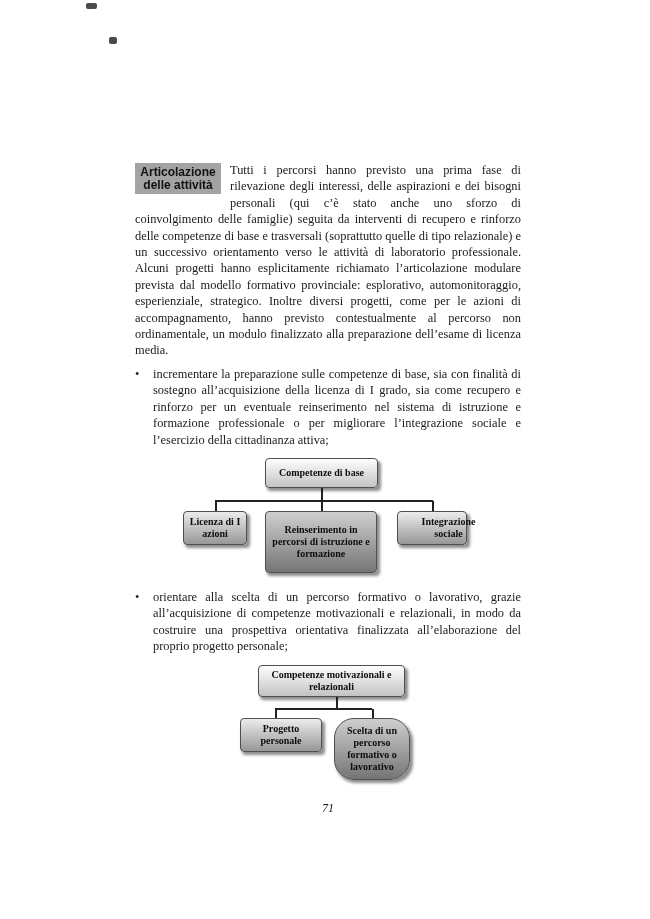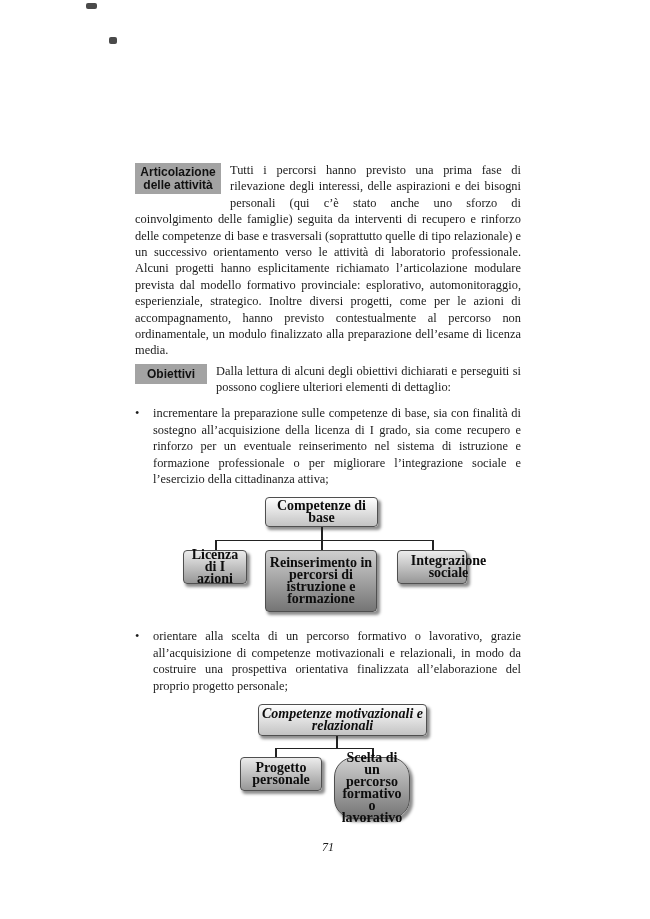--- a/index.html
+++ b/index.html
@@ -61,21 +61,21 @@
     position: absolute;
     box-sizing: border-box;
     border: 1px solid #4f4f4f;
     border-radius: 4px;
     box-shadow: 2.5px 3px 3px rgba(0,0,0,0.45);
     display: flex;
     align-items: center;
     justify-content: center;
     text-align: center;
     font-weight: bold;
-    font-size: 14px;
+    font-size: 10px;
     line-height: 12px;
     padding: 2px 3px;
     color: #0d0d0d;
   }
   .dbox-root { background: linear-gradient(180deg, #fefefe 0%, #c3c3c3 100%); }
   .dbox-child { background: linear-gradient(180deg, #ececec 0%, #979797 100%); }
   .dbox-dark  { background: linear-gradient(180deg, #cfcfcf 0%, #757575 100%); }
   .line { position: absolute; background: #222; }
   .page-number {
     text-align: center;
@@ -92,24 +92,20 @@
   <div class="scan-speck" style="left:86px; top:3px; width:11px; height:6px;"></div>
   <div class="scan-speck" style="left:109px; top:37px; width:8px; height:7px;"></div>
 
   <div class="content">
 
     <div class="para-block clearfix">
       <div class="label-box label-articolazione">Articolazione delle attività</div>
       <p class="body-text">Tutti i percorsi hanno previsto una prima fase di rilevazione degli interessi, delle aspirazioni e dei bisogni personali (qui c’è stato anche uno sforzo di coinvolgimento delle famiglie) seguita da interventi di recupero e rinforzo delle competenze di base e trasversali (soprattutto quelle di tipo relazionale) e un successivo orientamento verso le attività di laboratorio professionale. Alcuni progetti hanno esplicitamente richiamato l’articolazione modulare prevista dal modello formativo provinciale: esplorativo, automonitoraggio, esperienziale, strategico. Inoltre diversi progetti, come per le azioni di accompagnamento, hanno previsto contestualmente al percorso non ordinamentale, un modulo finalizzato alla preparazione dell’esame di licenza media.</p>
     </div>
 
-    <div class="para-block clearfix">
-      <div class="label-box label-obiettivi">Obiettivi</div>
-      <p class="body-text">Dalla lettura di alcuni degli obiettivi dichiarati e perseguiti si possono cogliere ulteriori elementi di dettaglio:</p>
-    </div>
 
     <div class="bullet-item">
       <span class="bullet-marker">•</span>
       <p class="body-text bullet-text">incrementare la preparazione sulle competenze di base, sia con finalità di sostegno all’acquisizione della licenza di I grado, sia come recupero e rinforzo per un eventuale reinserimento nel sistema di istruzione e formazione professionale o per migliorare l’integrazione sociale e l’esercizio della cittadinanza attiva;</p>
     </div>
 
     <div class="diagram dg1">
       <div class="dbox dbox-root" style="left:130px; top:0; width:113px; height:30px;">Competenze di base</div>
 
       <div class="line" style="left:186px; top:30px; width:1.5px; height:13px;"></div>
@@ -122,21 +118,21 @@
       <div class="dbox dbox-dark" style="left:130px; top:53px; width:112px; height:62px;">Reinserimento in percorsi di istruzione e formazione</div>
       <div class="dbox dbox-child" style="left:262px; top:53px; width:70px; height:34px;padding-left:36px;">Integrazione sociale</div>
     </div>
 
     <div class="bullet-item">
       <span class="bullet-marker">•</span>
       <p class="body-text bullet-text">orientare alla scelta di un percorso formativo o lavorativo, grazie all’acquisizione di competenze motivazionali e relazionali, in modo da costruire una prospettiva orientativa finalizzata all’elaborazione del proprio progetto personale;</p>
     </div>
 
     <div class="diagram dg2">
-      <div class="dbox dbox-root" style="left:123px; top:0; width:169px; height:32px;font-style:italic;">Competenze motivazionali e relazionali</div>
+      <div class="dbox dbox-root" style="left:123px; top:0; width:147px; height:32px;">Competenze motivazionali e relazionali</div>
 
       <div class="line" style="left:201px; top:32px; width:1.5px; height:12px;"></div>
       <div class="line" style="left:140px; top:43.5px; width:97px; height:1.5px;"></div>
       <div class="line" style="left:140px; top:44px; width:1.5px; height:9px;"></div>
       <div class="line" style="left:237px; top:44px; width:1.5px; height:9px;"></div>
 
       <div class="dbox dbox-child" style="left:105px; top:53px; width:82px; height:34px;">Progetto personale</div>
       <div class="dbox dbox-dark" style="left:199px; top:53px; width:76px; height:62px;border-radius:20px;">Scelta di un percorso formativo o lavorativo</div>
     </div>
 

